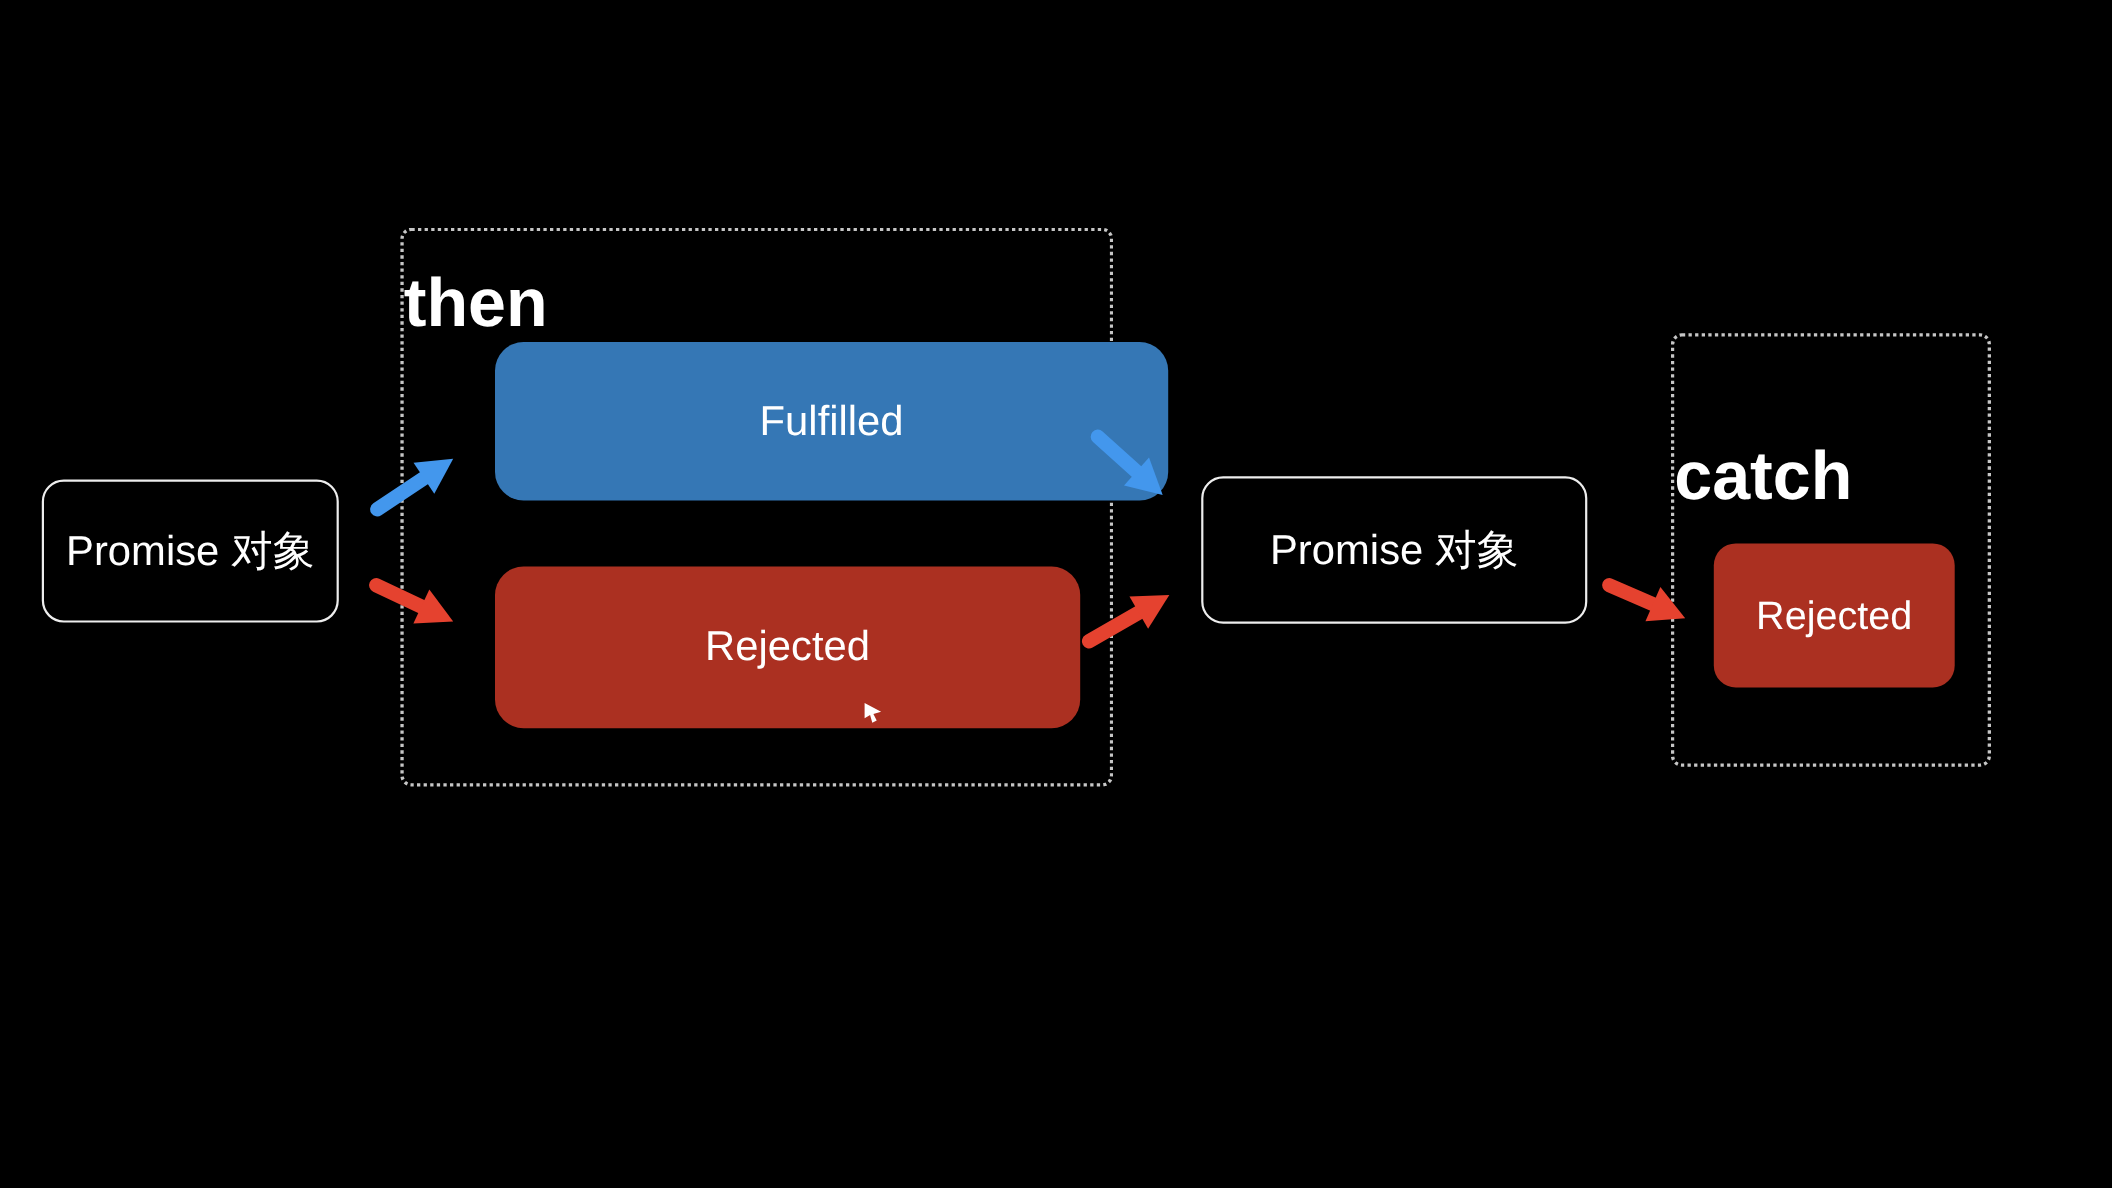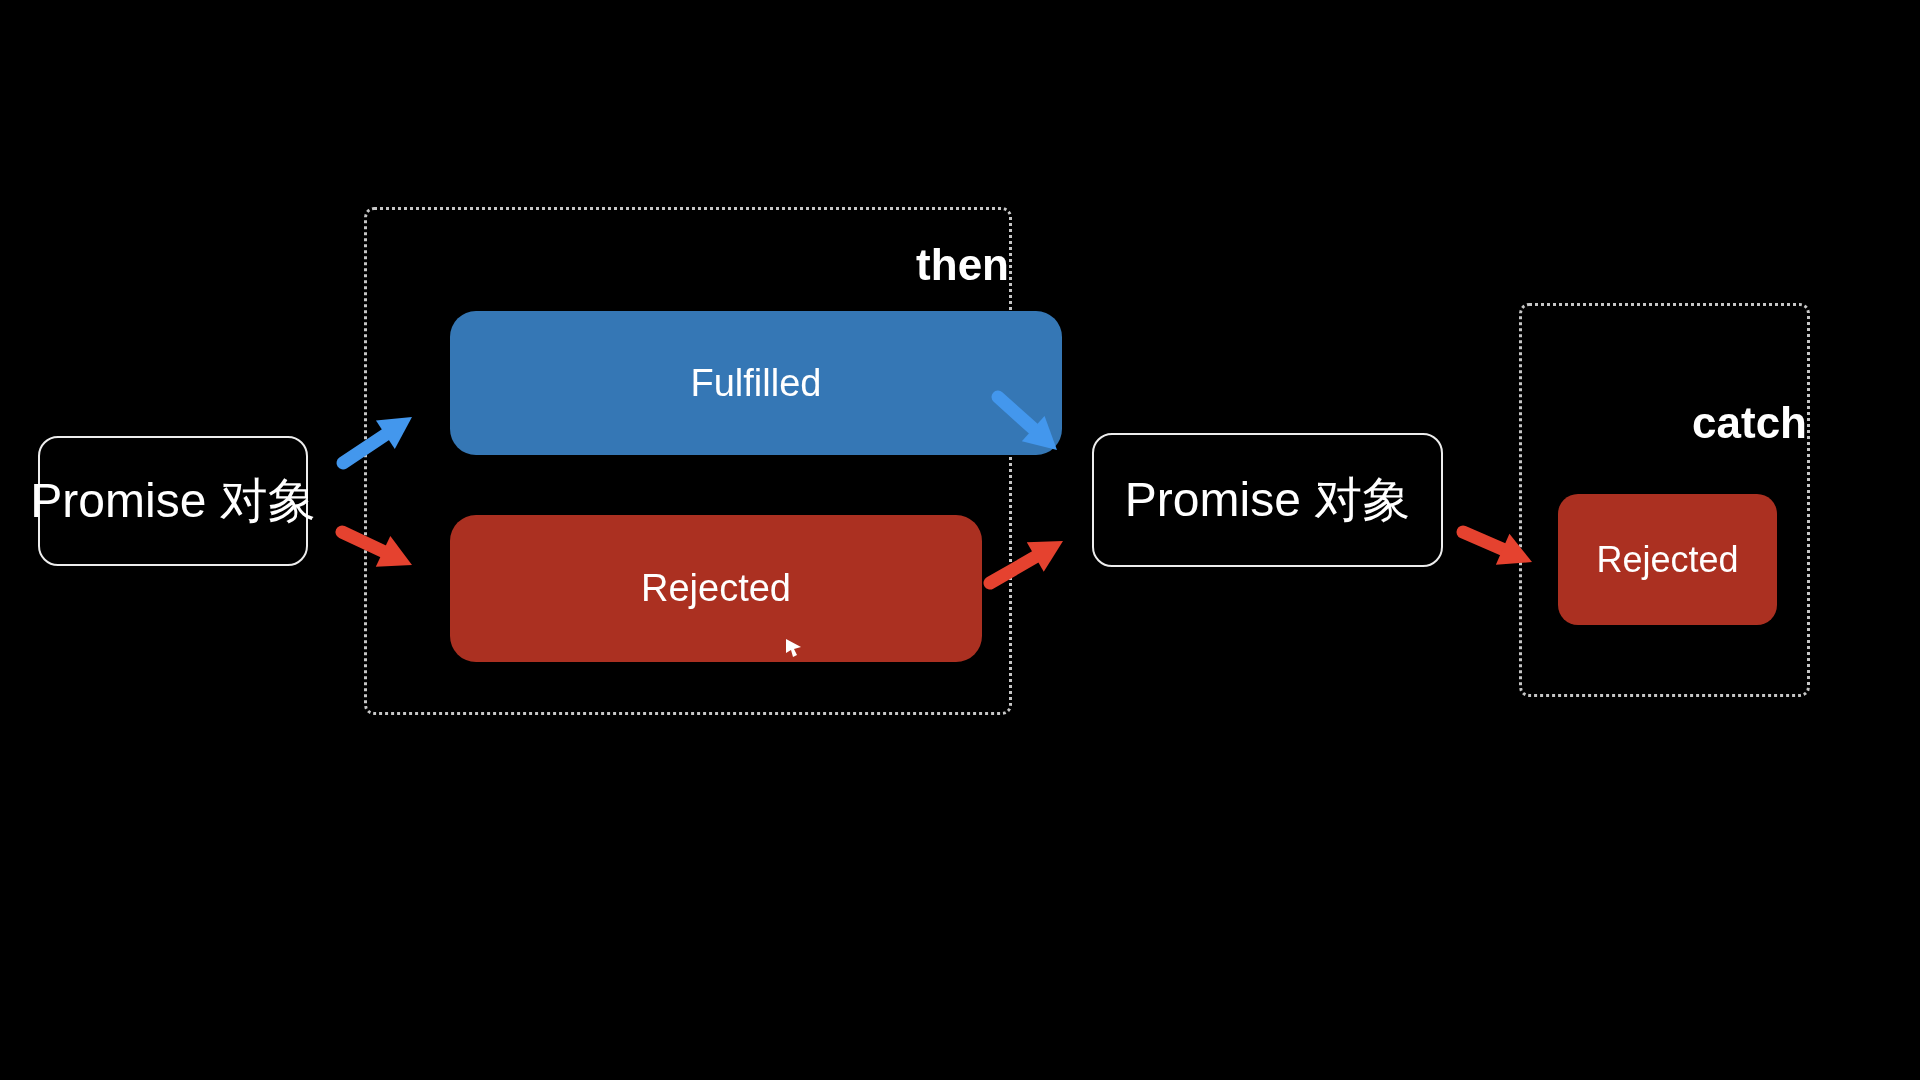--- a/index.html
+++ b/index.html
@@ -20,40 +20,40 @@
     display: flex;
     align-items: center;
     justify-content: center;
     box-sizing: border-box;
     color: #ffffff;
     white-space: nowrap;
   }
   .promise-box {
     border: 2px solid #ededed;
     border-radius: 20px;
-    font-size: 48px;
+    font-size: 38px;
     background: #000000;
   }
   .state-box {
     border-radius: 26px;
     font-size: 38px;
   }
   .group-box {
     position: absolute;
     box-sizing: border-box;
     border: 3px dotted #c6c6c6;
     border-radius: 10px;
   }
   .group-title {
     position: absolute;
     left: 0;
     width: 100%;
-    text-align: right;
+    text-align: left;
     color: #ffffff;
-    font-size: 44px;
+    font-size: 62px;
     font-weight: bold;
   }
   #arrow-layer {
     position: absolute;
     left: 0;
     top: 0;
     pointer-events: none;
   }
   
   #box-promise-source   { left: 38px;   top: 436px; width: 270px; height: 130px; }

